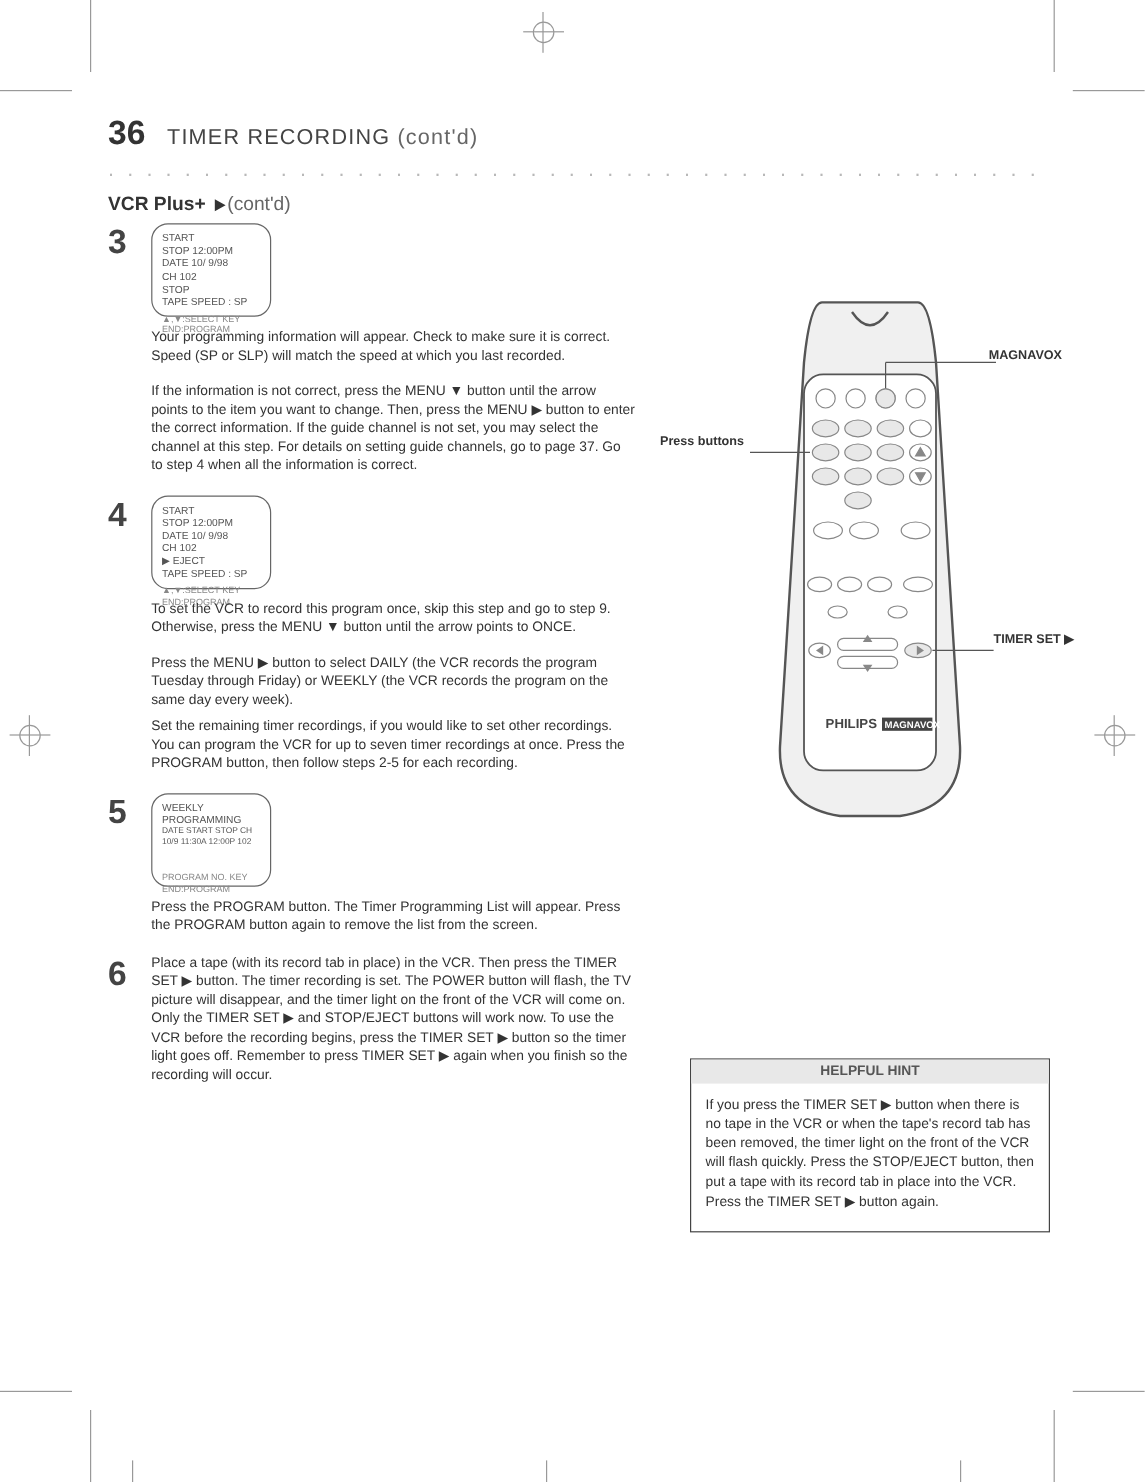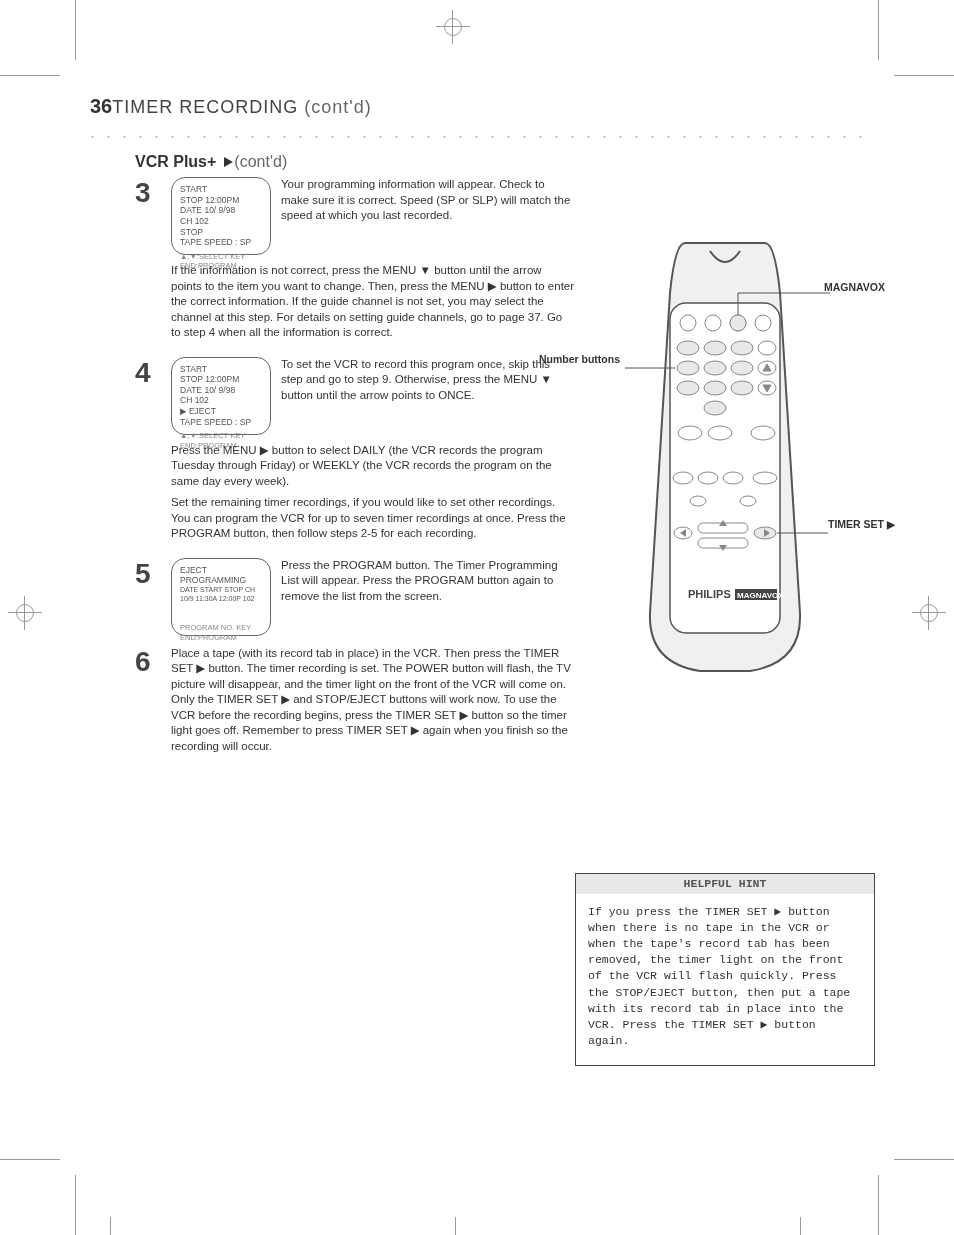--- a/index.html
+++ b/index.html
@@ -19,45 +19,45 @@
   .regmark .hl { position: absolute; top: 12px; left: -4px; width: 34px; height: 1px; background: #999; }
   .regmark .vl { position: absolute; left: 12px; top: -4px; width: 1px; height: 34px; background: #999; }
 
   .page {
     position: absolute;
     left: 90px; top: 95px;
     width: 780px;
     height: 1050px;
   }
   .header-row { display: flex; align-items: baseline; }
-  .page-big { font-size: 20px; font-weight: bold; color: #333; }
+  .page-big { font-size: 28px; font-weight: bold; color: #333; margin-right: 18px; }
   .title { font-size: 18px; letter-spacing: 1px; color: #444; }
   .subtitle-cont { font-size: 18px; letter-spacing: 1px; color: #666; }
   .dots { color: #b8b8b8; font-size: 18px; letter-spacing: 3px; margin: 4px 0 8px 0; white-space: nowrap; overflow: hidden; }
 
   .content { position: relative; margin-top: 8px; }
-  .leftcol { width: 440px; margin-left: 45px; }
+  .leftcol { width: 440px; }
   .section-title { font-weight: bold; font-size: 16px; margin: 10px 0 6px 0; display: flex; align-items: center; }
   .section-title .play { display:inline-block; margin-left:6px; }
   .step {
     display: flex;
     align-items: flex-start;
     margin-bottom: 10px;
   }
   .step-num {
     min-width: 36px;
     font-size: 28px;
     font-weight: bold;
     color: #444;
     line-height: 1;
     padding-top: 2px;
   }
   .step-body { flex: 1; font-size: 11.5px; line-height: 1.35; color: #333; }
   .step-body p { margin-bottom: 6px; }
-  .screen-row { display:flex; align-items:flex-start; gap:10px; }
+  .screen-row { display:flex; align-items:flex-start; gap:10px;flex-direction:column; }
   .screen {
     width: 100px; height: 78px;
     border: 1.5px solid #666;
     border-radius: 14px;
     font-size: 8.5px;
     padding: 6px 8px;
     color: #555;
     line-height: 1.25;
     flex-shrink: 0;
   }
@@ -65,21 +65,20 @@
   .screen .sm { font-size: 7.5px; color:#888; margin-top:4px; display:block; }
 
   .helpful-hint {
     border: 1.5px solid #444;
     width: 300px;
     position: absolute;
     right: -5px;
     top: 720px;
     font-size: 11.5px;
     line-height: 1.4;
-    font-family: Liberation Mono, monospace;
   }
   .helpful-hint .hh-title {
     background: #e8e8e8;
     font-weight: bold;
     text-align: center;
     padding: 2px 0;
     color: #555;
   }
   .helpful-hint .hh-body { padding: 10px 12px 16px 12px; color:#333; }
 
@@ -193,21 +192,21 @@
           <p style="margin-top:8px;">Press the MENU ▶ button to select DAILY (the VCR records the program Tuesday through Friday) or WEEKLY (the VCR records the program on the same day every week).</p>
           <p>Set the remaining timer recordings, if you would like to set other recordings. You can program the VCR for up to seven timer recordings at once. Press the PROGRAM button, then follow steps 2-5 for each recording.</p>
         </div>
       </div>
 
       <div class="step">
         <div class="step-num">5</div>
         <div class="step-body">
           <div class="screen-row">
             <div class="screen">
-              <span class="ln">EJECT PROGRAMMING</span>
+              <span class="ln">WEEKLY PROGRAMMING</span>
               <span class="ln" style="font-size:7px;">DATE START STOP CH</span>
               <span class="ln" style="font-size:7px;">10/9 11:30A 12:00P 102</span>
               <span class="sm" style="margin-top:20px;">PROGRAM NO. KEY    END:PROGRAM</span>
             </div>
             <p>Press the PROGRAM button. The Timer Programming List will appear. Press the PROGRAM button again to remove the list from the screen.</p>
           </div>
         </div>
       </div>
 
       <div class="step">
@@ -291,21 +290,21 @@
         <text x="167" y="365" font-size="8" font-weight="bold" fill="#fff" font-family="Arial">MAGNAVOX</text>
 
         <line x1="168" y1="90" x2="168" y2="60" stroke="#555" stroke-width="1"></line>
         <line x1="168" y1="60" x2="260" y2="60" stroke="#555" stroke-width="1"></line>
         <line x1="105" y1="135" x2="55" y2="135" stroke="#555" stroke-width="1"></line>
         <line x1="207" y1="300" x2="258" y2="300" stroke="#555" stroke-width="1"></line>
 
         <circle cx="168" cy="90" r="8" fill="#e8e8e8" stroke="#888"></circle>
       </svg>
       <div class="callout-label" style="right:-5px; top:48px;">MAGNAVOX</div>
-      <div class="callout-label" style="left:-50px; top:120px; text-align:right; width:100px;">Number buttons</div>
+      <div class="callout-label" style="left:-50px; top:120px; text-align:right; width:100px;">Press buttons</div>
       <div class="callout-label" style="right:-15px; top:285px;">TIMER SET ▶</div>
     </div>
 
     <div class="helpful-hint">
       <div class="hh-title">HELPFUL HINT</div>
       <div class="hh-body">If you press the TIMER SET ▶ button when there is no tape in the VCR or when the tape's record tab has been removed, the timer light on the front of the VCR will flash quickly. Press the STOP/EJECT button, then put a tape with its record tab in place into the VCR. Press the TIMER SET ▶ button again.</div>
     </div>
 
   </div>
 </div>

